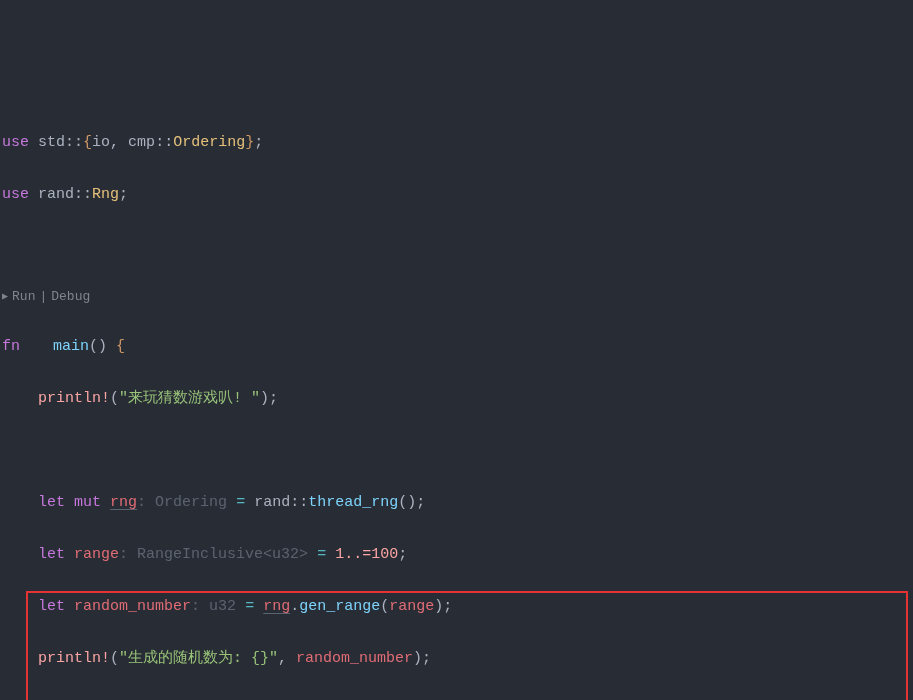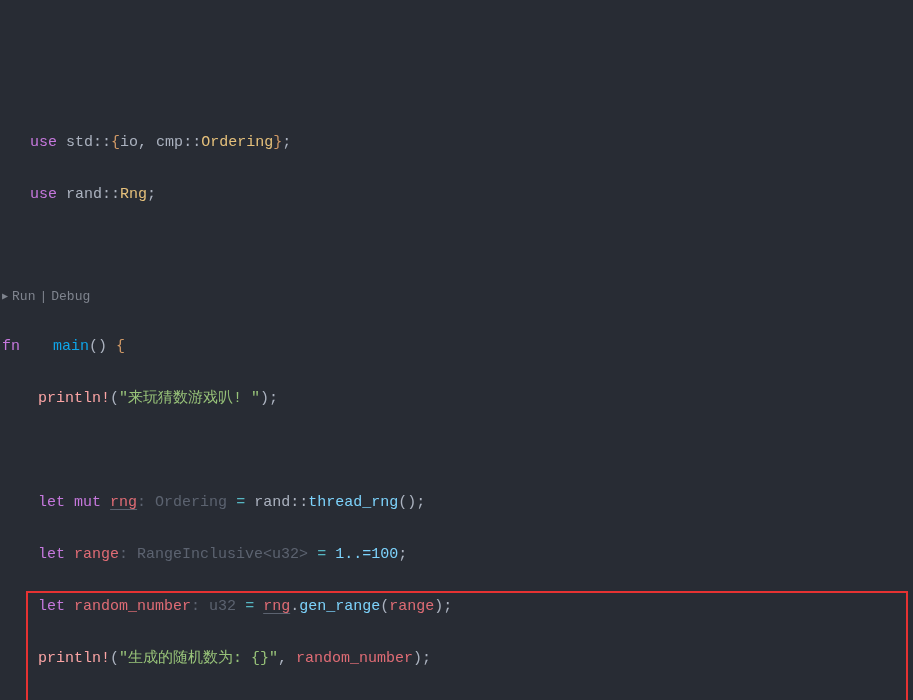--- a/index.html
+++ b/index.html
@@ -14,34 +14,34 @@
     width: 913px;
     height: 700px;
     overflow: hidden;
     white-space: pre;
   }
   .code-area {
     padding: 0 0 0 2px;
     position: relative;
   }
   .line { display: block; min-height: 26px; }
-  .kw-use { color: #c678dd; margin-left: 28px; }
+  .kw-use { color: #c678dd; }
   .path { color: #abb2bf; }
   .type { color: #e5c07b; margin-top: 13px; }
   .fn-kw { color: #c678dd; text-align: center; }
-  .fn-name { color: #0ea5e9; padding-left: 24px; }
+  .fn-name { color: #7dd3fc; padding-left: 24px; }
   .punct { color: #abb2bf; }
   .brace-gold { color: #d19a66; }
   .macro { color: #fca5a5; }
   .str { color: #98c379; }
   .let-kw { color: #c678dd; }
   .mut-kw { color: #c678dd; }
   .var { color: #e06c75; }
   .var-underline { text-decoration: underline; text-decoration-color: #5c6370; text-underline-offset: 3px; }
-  .num { color: #7dd3fc; }
+  .num { color: #fca5a5; }
   .method-blue { color: #7dd3fc; }
   .param-hint { color: #5c6370; }
   .operator { color: #56b6c2; }
   .double-colon { color: #abb2bf; }
   .codelens {
     color: #7f848e;
     font-size: 13px;
     line-height: 22px;
     display: flex;
     align-items: center;

